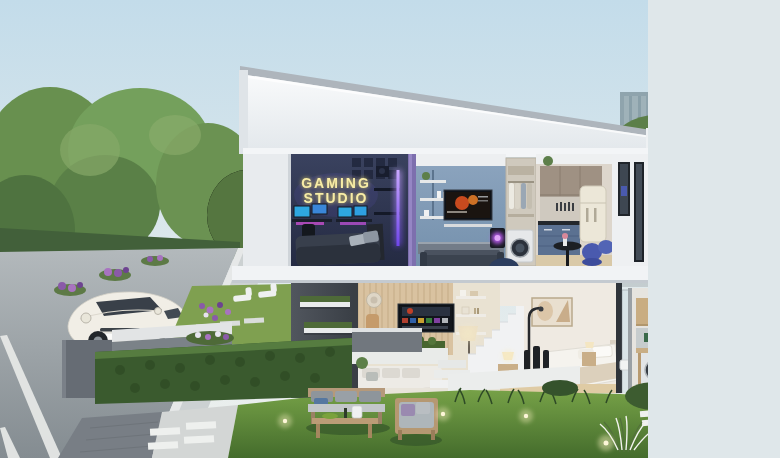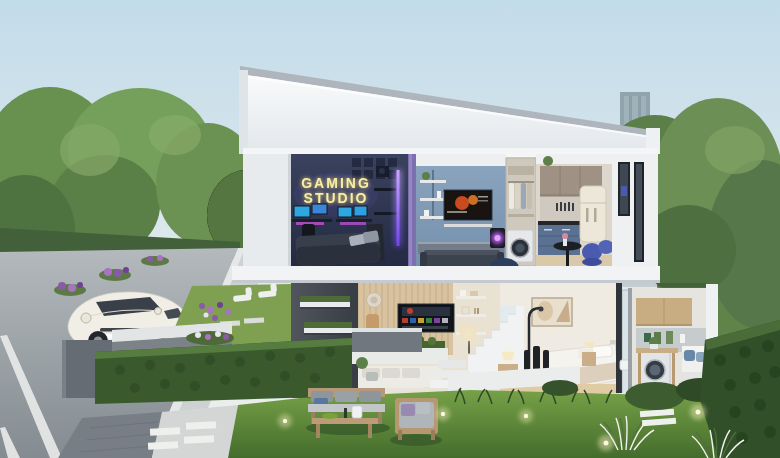--- a/index.html
+++ b/index.html
@@ -1,16 +1,16 @@
 <!DOCTYPE html>
 <html><head>
 <meta charset="utf-8">
 <style>
   html,body{margin:0;padding:0;background:#dfe7ea;}
-  .scene{position:relative;width:780px;height:458px;overflow:hidden;font-family:"Liberation Sans",sans-serif;}
+  .scene{position:relative;width:648px;height:458px;overflow:hidden;font-family:"Liberation Sans",sans-serif;}
   .scene svg{display:block;}
   text.neon{font-family:"Liberation Sans",sans-serif;font-weight:bold;letter-spacing:2px;}
 </style>
 </head>
 <body>
 
 <div class="scene">
 <svg width="780" height="458" viewBox="0 0 780 458" xmlns="http://www.w3.org/2000/svg">
   <defs>
     <linearGradient id="skyG" x1="0" y1="0" x2="0" y2="1">

